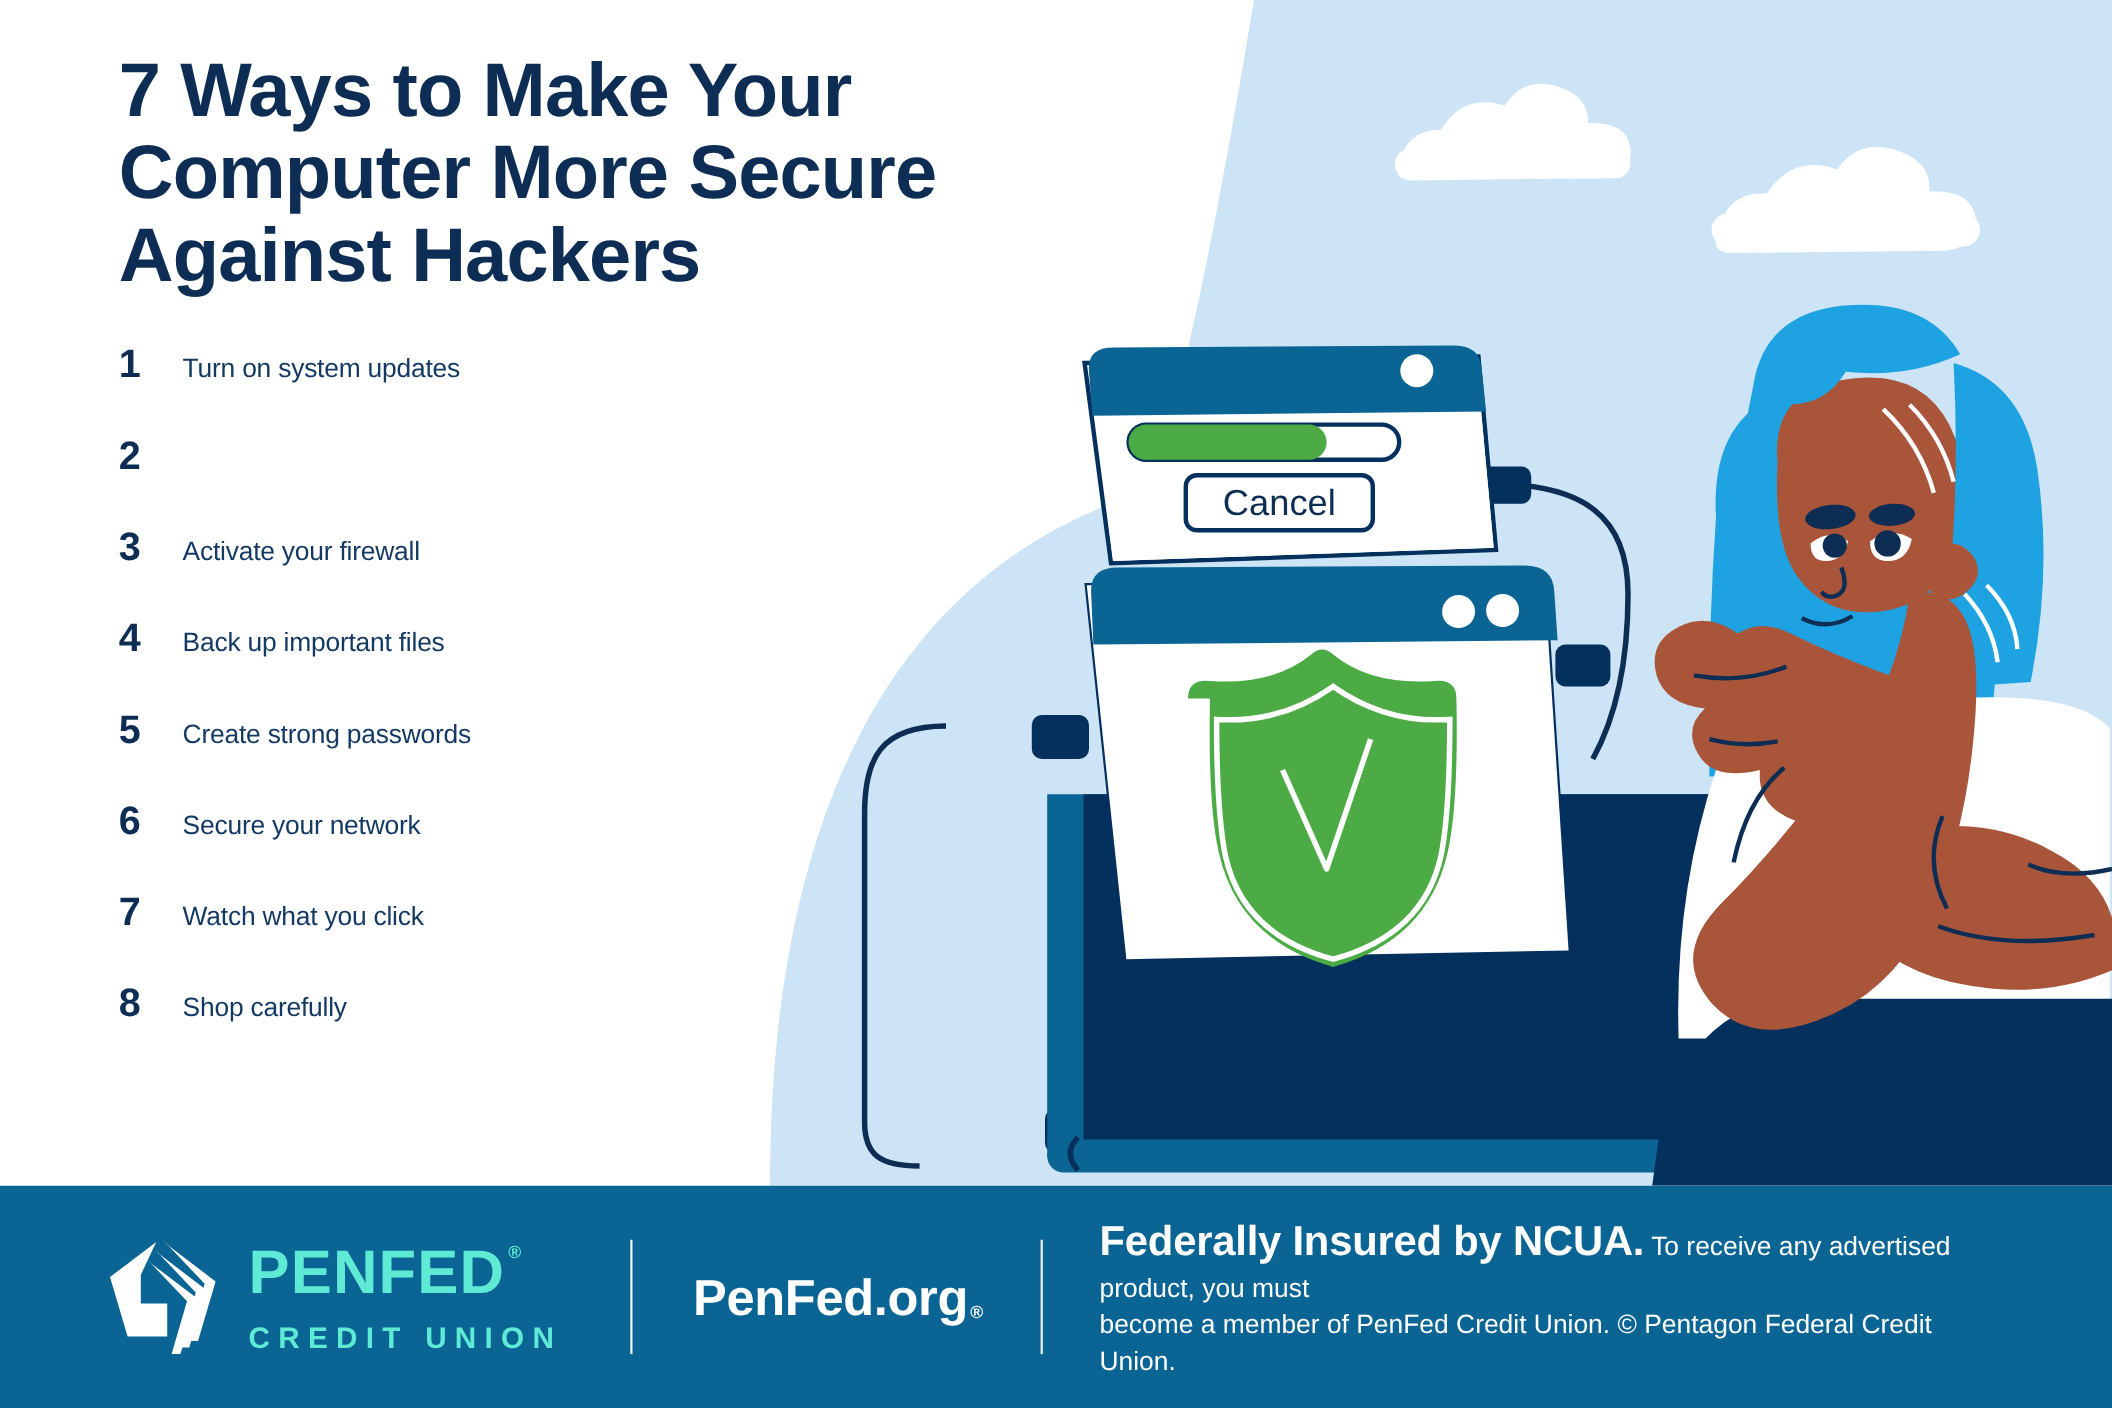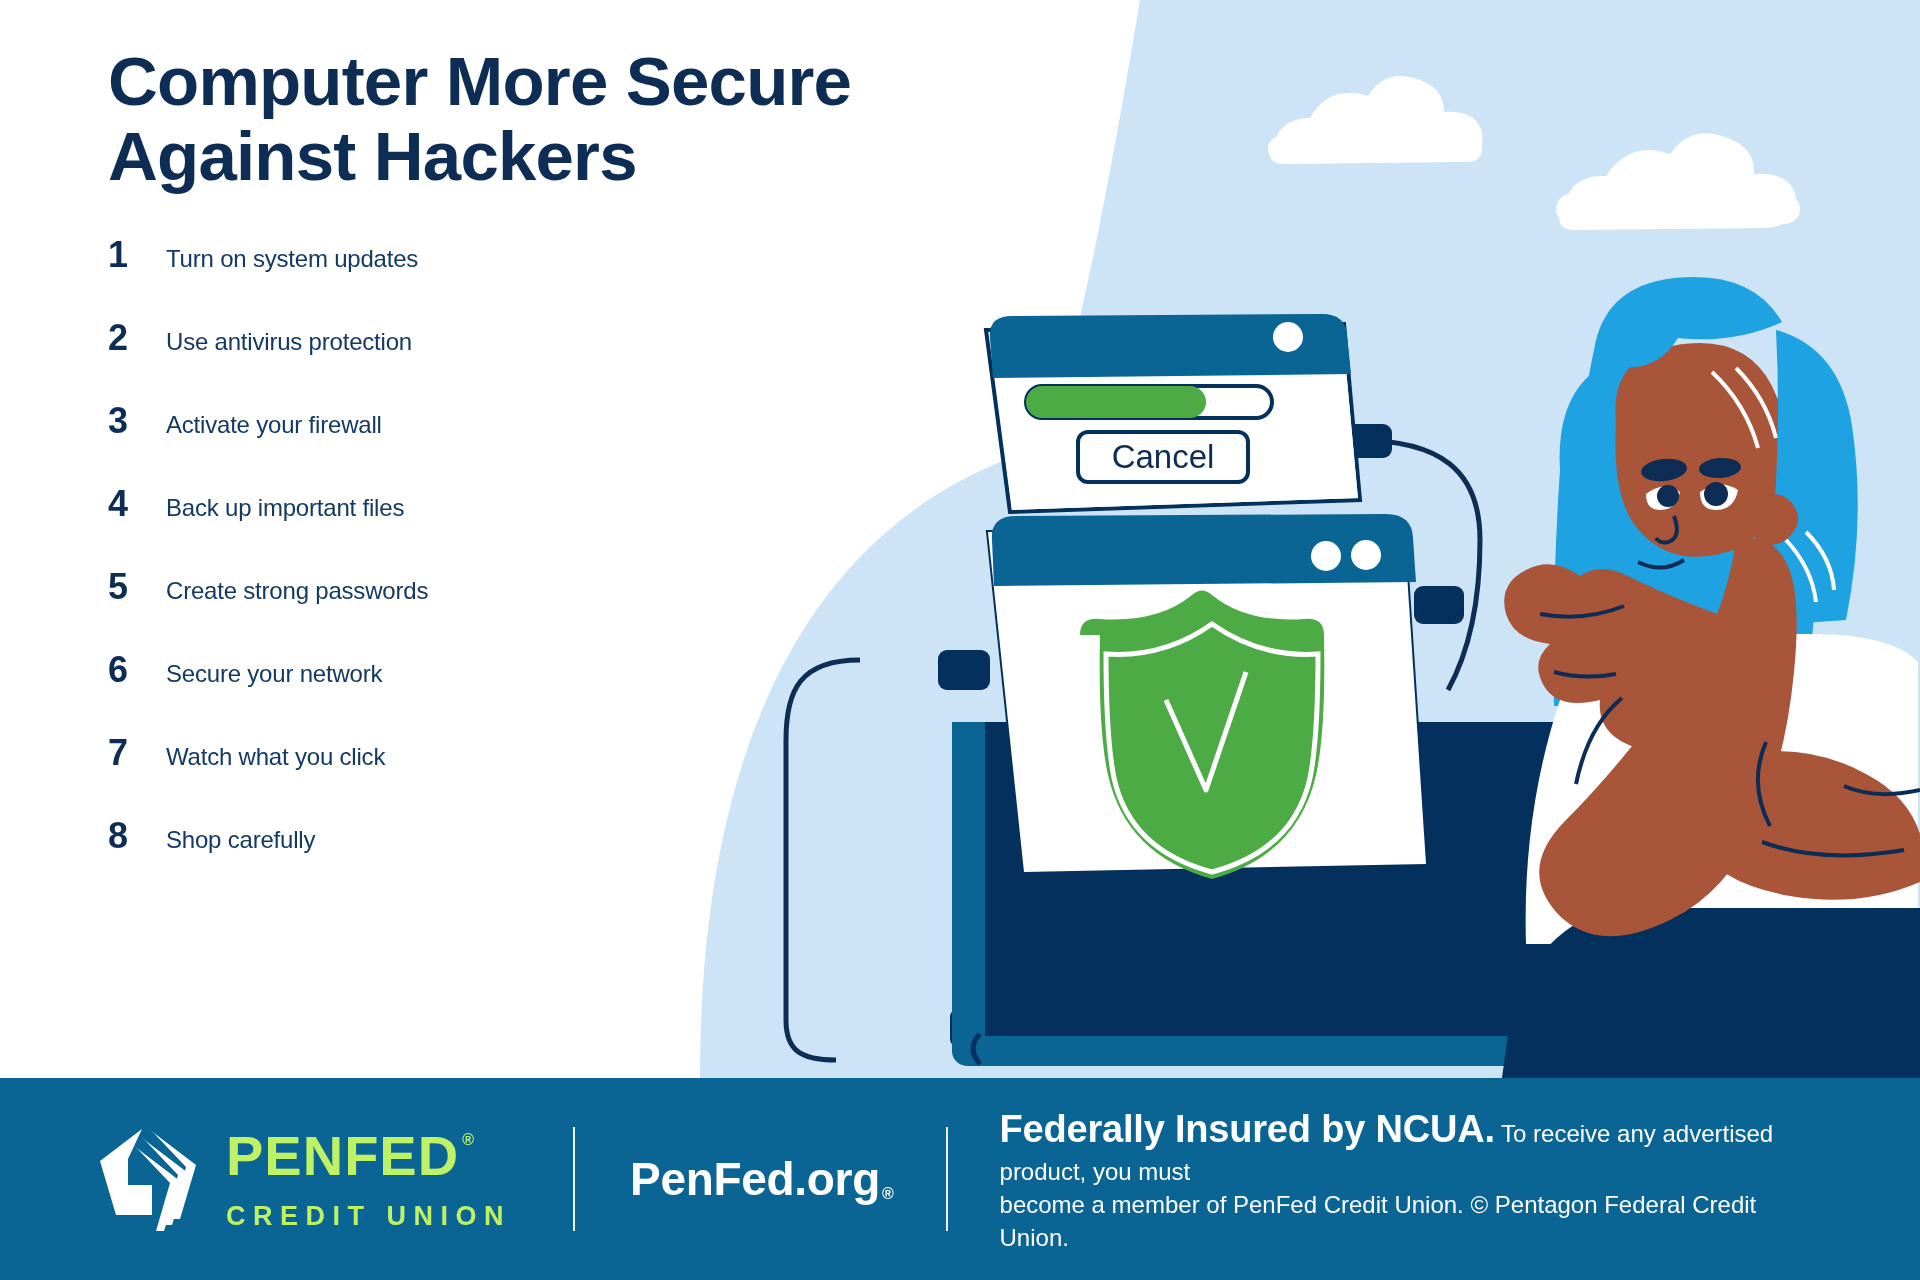--- a/index.html
+++ b/index.html
@@ -53,21 +53,21 @@
   
   .footer {
     position:absolute; left:0; top:1078px;
     width:1920px; height:202px;
     background:#0a6494;
     z-index:20;
     display:flex; align-items:center;
   }
   .logo-wrap { display:flex; align-items:center; margin-left:92px; }
   .logo-mark { width:112px; height:112px; flex:0 0 112px; }
-  .logo-type { margin-left:22px; color:#bef264; }
+  .logo-type { margin-left:22px; color:#5eead4; }
   .logo-penfed {
     font-size:56px; font-weight:bold; letter-spacing:1px; line-height:1;
     display:flex; align-items:flex-start;
   }
   .logo-penfed sup { font-size:16px; line-height:1; margin-top:4px; margin-left:3px; }
   .logo-cu {
     font-size:27px; font-weight:bold; letter-spacing:7.5px; margin-top:19px; line-height:1;
   }
   .vdiv { width:2px; height:104px; background:#ffffff; opacity:.92; }
   .div1 { margin-left:62px; }
@@ -195,32 +195,32 @@
 
         <path fill="none" stroke="#0d2d54" stroke-width="4" d="M1576 784 q12 -58 46 -86 M1920 790 q-44 10 -76 -4"></path>
       </g>
 
     </g>
   </svg>
 
   <div class="copy">
 
     <div class="headline">
+      <span class="ln">7 Ways to Make Your</span>
       <span class="ln">Computer More Secure</span>
       <span class="ln">Against Hackers</span>
     </div>
 
     <div class="tips">
       <div class="tip">
         <span class="tip-num">1</span>
         <span class="tip-txt">Turn on system updates</span>
       </div>
       <div class="tip">
         <span class="tip-num">2</span>
-        <span class="tip-txt">Use antivirus protection</span>
       </div>
       <div class="tip">
         <span class="tip-num">3</span>
         <span class="tip-txt">Activate your firewall</span>
       </div>
       <div class="tip">
         <span class="tip-num">4</span>
         <span class="tip-txt">Back up important files</span>
       </div>
       <div class="tip">

